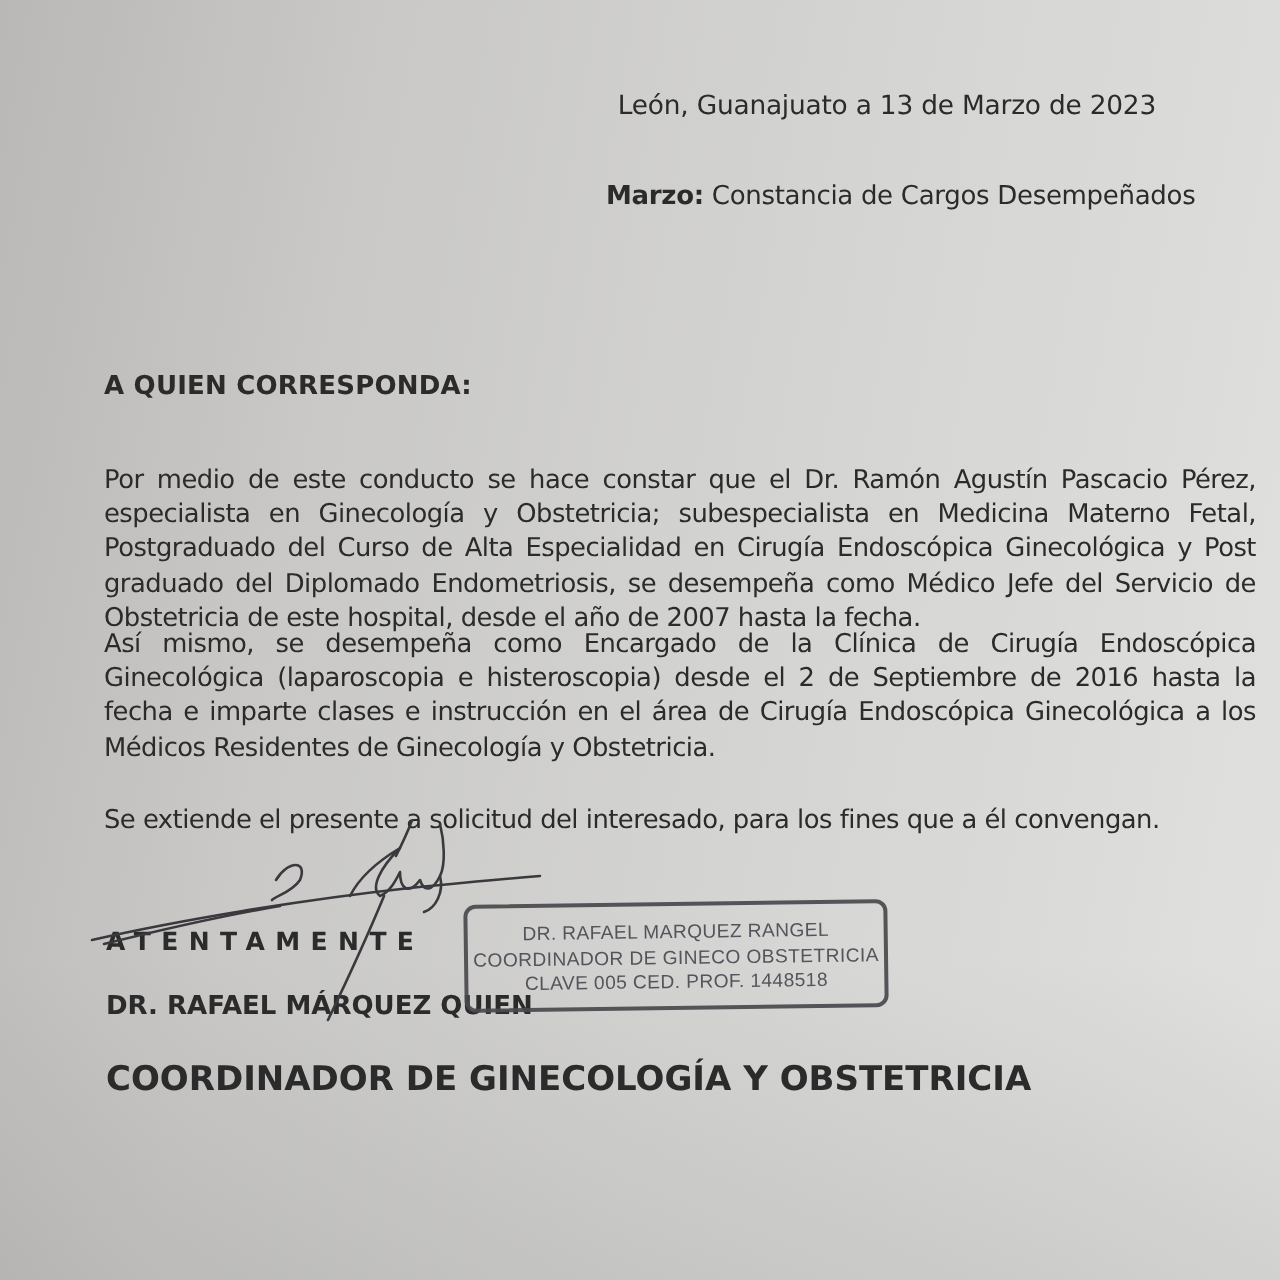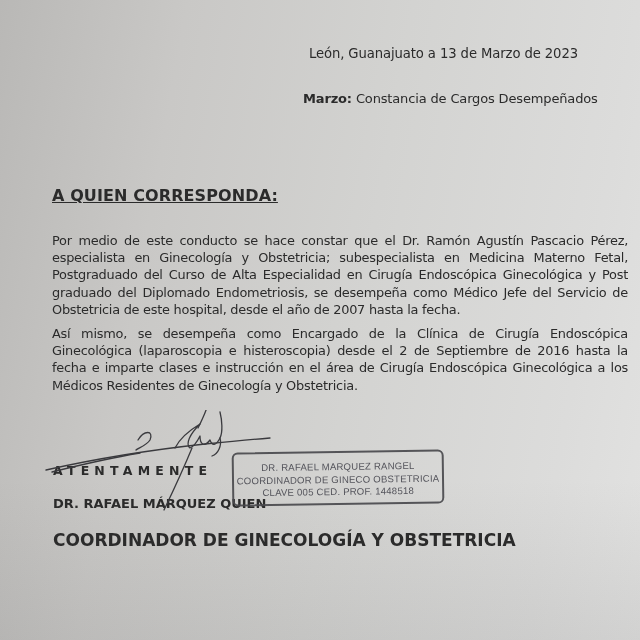--- a/index.html
+++ b/index.html
@@ -38,36 +38,35 @@
       top: 91px;
       left: 303px;
       font-size: 13px;
       letter-spacing: -0.15px;
     }
     .subject-line b { font-weight: bold; }
     .salutation {
       position: absolute;
       top: 186px;
       left: 52px;
-      font-size: 16px;
+      font-size: 13px;
       font-weight: bold;
       letter-spacing: 0.1px;
-      text-decoration: underline;
     }
     .para {
       position: absolute;
       left: 52px;
       width: 576px;
       font-size: 12.9px;
       line-height: 17.2px;
       text-align: justify;
       letter-spacing: -0.25px;
     }
     .para1 { top: 232px; }
-    .para2 { top: 325px; }
+    .para2 { top: 314px; }
     .para3 { top: 402px; }
     .closing {
       position: absolute;
       top: 463px;
       left: 53px;
       font-size: 12.5px;
       font-weight: bold;
       letter-spacing: 5.2px;
     }
     .signer-name {
@@ -124,20 +123,21 @@
   <div class="date-line">León, Guanajuato a 13 de Marzo de 2023</div>
 
   <div class="subject-line">
     <b>Marzo:</b><span> Constancia de Cargos Desempeñados</span>
   </div>
 
   <div class="salutation">A QUIEN CORRESPONDA:</div>
 
   <div class="para para1">Por medio de este conducto se hace constar que el Dr. Ramón Agustín Pascacio Pérez, especialista en Ginecología y Obstetricia; subespecialista en Medicina Materno Fetal, Postgraduado del Curso de Alta Especialidad en Cirugía Endoscópica Ginecológica y Post graduado del Diplomado Endometriosis, se desempeña como Médico Jefe del Servicio de Obstetricia de este hospital, desde el año de 2007 hasta la fecha.</div>
   <div class="para para2">Así mismo, se desempeña como Encargado de la Clínica de Cirugía Endoscópica Ginecológica (laparoscopia e histeroscopia) desde el 2 de Septiembre de 2016 hasta la fecha e imparte clases e instrucción en el área de Cirugía Endoscópica Ginecológica a los Médicos Residentes de Ginecología y Obstetricia.</div>
+  <div class="para para3">Se extiende el presente a solicitud del interesado, para los fines que a él convengan.</div>
 
   <div class="closing">ATENTAMENTE</div>
 
   <div class="signer-name">DR. RAFAEL MÁRQUEZ QUIEN</div>
   <div class="signer-title">COORDINADOR DE GINECOLOGÍA Y OBSTETRICIA</div>
 
   <div class="stamp">
     <div>DR. RAFAEL MARQUEZ RANGEL</div>
     <div>COORDINADOR DE GINECO OBSTETRICIA</div>
     <div>CLAVE 005 CED. PROF. 1448518</div>

